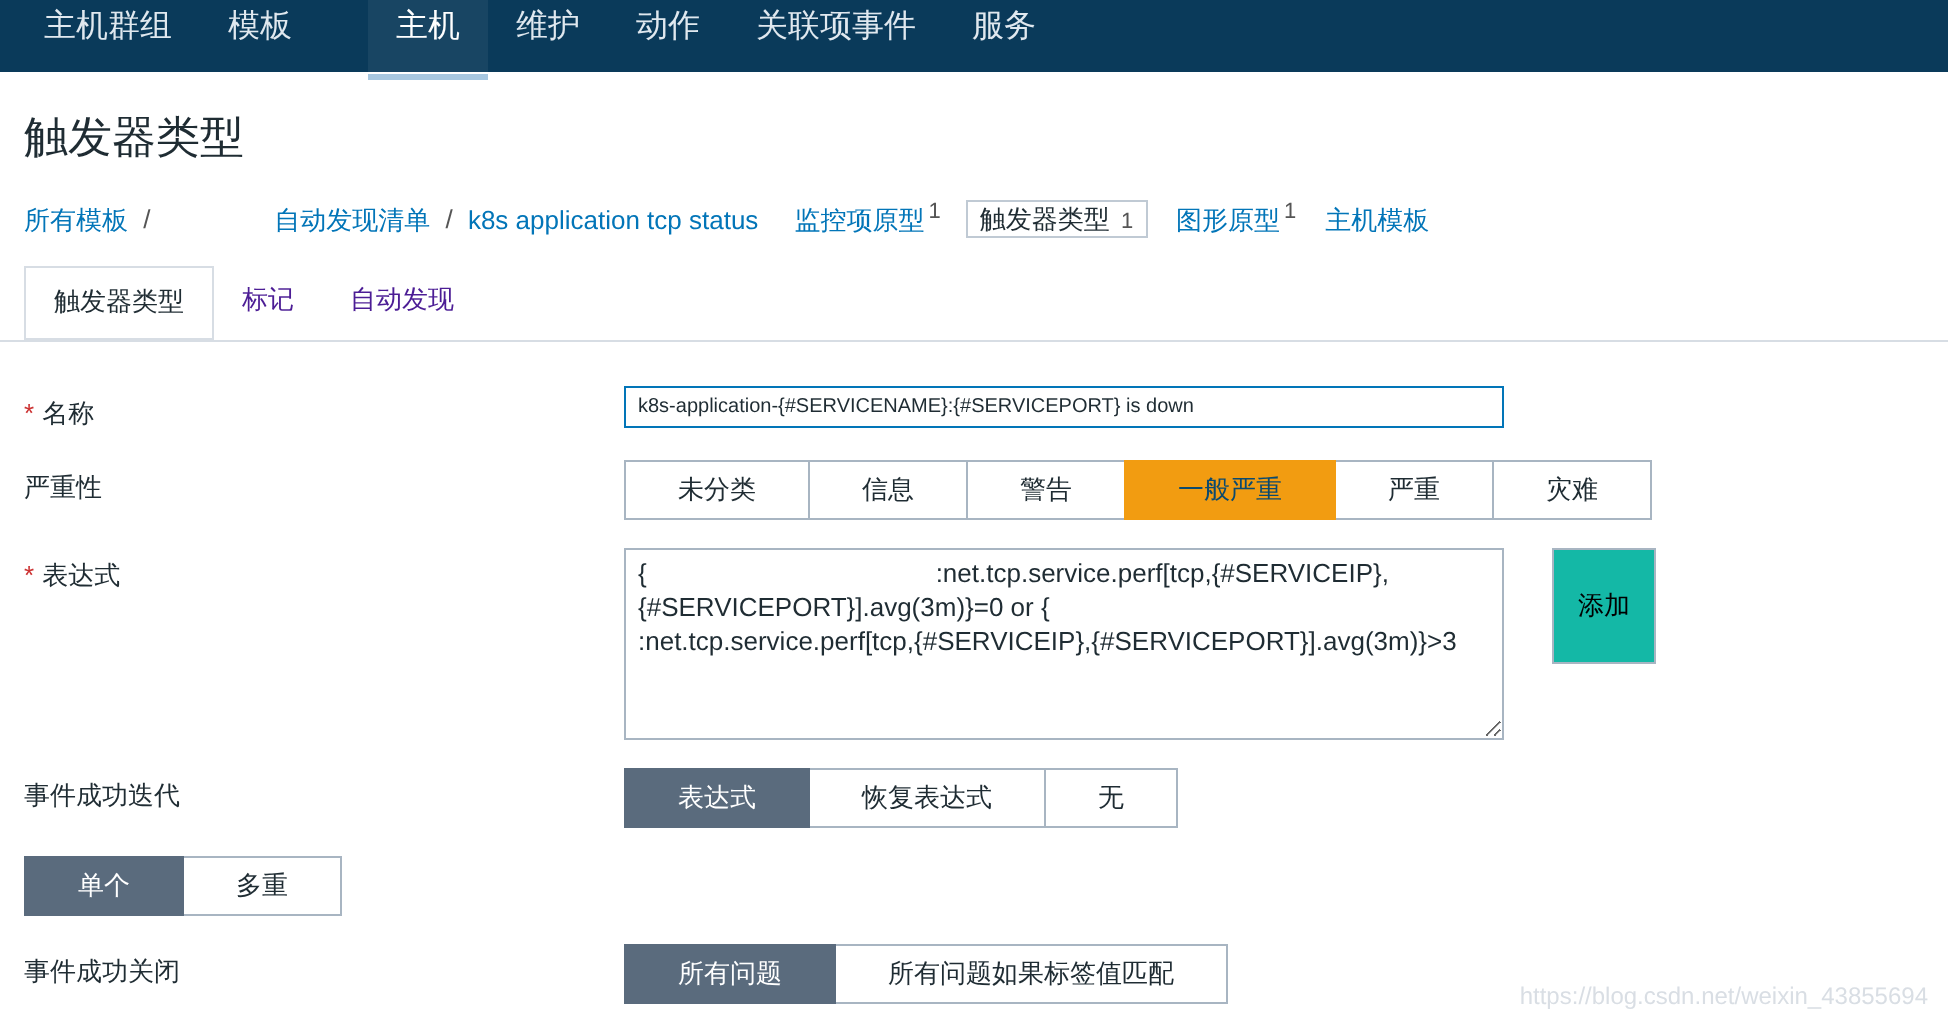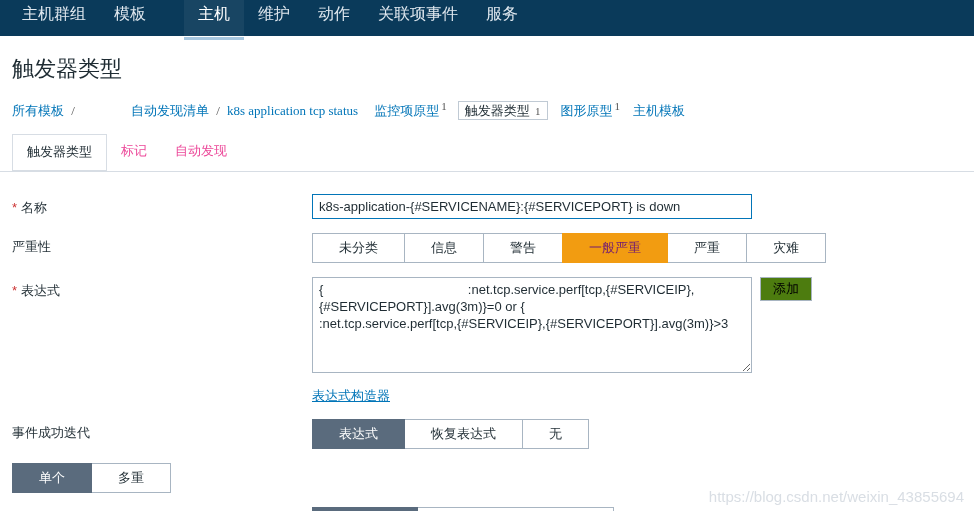--- a/index.html
+++ b/index.html
@@ -1,44 +1,44 @@
 <!DOCTYPE html>
 <html><head>
 <meta charset="utf-8">
 <style>
 * { box-sizing: border-box; margin: 0; padding: 0; }
 body { font-family: Arial, "Microsoft YaHei", sans-serif; font-size: 13px; color: #1f2c33; background: #fff; width: 974px; }
 .topnav { background: #0a3a5a; height: 36px; display: flex; align-items: center; padding: 0 8px; }
 .topnav .tab { color: #e0e8ef; padding: 0 14px; height: 44px; line-height: 36px; cursor: pointer; font-size: 16px; }
 .topnav .tab.active { color: #fff; border-bottom: 3px solid #a7c7e0; background: rgba(255,255,255,0.06); margin-left: 24px; }
 .page-title { font-size: 22px; font-weight: 400; margin: 18px 0 16px 12px; color: #1f2c33; }
-.breadcrumb { padding: 0 12px 14px 12px; font-size: 13px; color: #0275b8; font-family: Liberation Serif, serif; }
+.breadcrumb { padding: 0 12px 14px 12px; font-size: 13px; color: #0275b8; }
 .breadcrumb .sep { color: #555; padding: 0 4px; }
 .breadcrumb .link { color: #0275b8; cursor: pointer; }
 .breadcrumb .link.blur { color: #b8c3cf; filter: blur(1px); }
 .breadcrumb .outlined { border: 1px solid #c0cad4; padding: 1px 6px; color: #1f2c33; margin-left: -2px; }
 .breadcrumb .count { color: #555; font-size: 11px; vertical-align: super; margin-left: 2px; }
 .subtabs { border-bottom: 1px solid #d7dde4; padding: 0 12px; display: flex; }
-.subtabs .st { padding: 8px 14px 9px 14px; cursor: pointer; color: #ec4899; font-size: 13px; border-bottom: 2px solid transparent; }
+.subtabs .st { padding: 8px 14px 9px 14px; cursor: pointer; color: #4c1d95; font-size: 13px; border-bottom: 2px solid transparent; }
 .subtabs .st.active { color: #1f2c33; border-bottom: 2px solid #d7dde4; border-left:1px solid #d7dde4; border-right:1px solid #d7dde4; border-top:1px solid #d7dde4; margin-bottom:-1px; background:#fff; }
 .form { padding: 22px 12px 12px 12px; }
 .row { display: flex; align-items: flex-start; margin-bottom: 14px; }
 .label { width: 300px; padding-right: 10px; padding-top: 5px; color: #1f2c33; font-size: 13px; }
 .label .req { color: #cc3333; margin-right: 4px; }
 .control { flex: 1; display: flex; align-items: flex-start; }
-input[type=text] { border: 1px solid #a8b5c2; padding: 4px 6px; font-size: 13px; width: 440px; color: #1f2c33; }
+input[type=text] { border: 1px solid #a8b5c2; padding: 4px 6px; font-size: 10px; width: 440px; color: #1f2c33; }
 .btngrp { display: inline-flex; }
 .btngrp .seg { border: 1px solid #a8b5c2; padding: 5px 26px; font-size: 13px; background: #fff; cursor: pointer; color: #1f2c33; margin-left: -1px; }
 .btngrp .seg:first-child { margin-left: 0; }
 .btngrp .seg.sel { background: #5a6b7d; color: #fff; border-color: #5a6b7d; z-index:1; position:relative; }
-.btngrp .seg.orange { background: #f29c11; color: #701a75; border-color: #f29c11; z-index:1; position:relative;}
+.btngrp .seg.orange { background: #f29c11; color: #0c4a6e; border-color: #f29c11; z-index:1; position:relative;}
 textarea { border: 1px solid #a8b5c2; padding: 4px 6px; font-size: 13px; width: 440px; height: 96px; resize: vertical; color: #1f2c33; font-family: Arial, sans-serif; line-height: 1.3; }
-.addbtn { border: 1px solid #a8b5c2; background: #4d7c0f; padding: 2px 12px; font-size: 13px; margin-left: 8px; cursor: pointer; }
+.addbtn { border: 1px solid #a8b5c2; background: #14b8a6; padding: 19px 12px; font-size: 13px; margin-left: 24px; cursor: pointer; }
 .linkbtn { color: #0275b8; cursor: pointer; text-decoration: underline; }
-.watermark { position: fixed; right: 10px; bottom: 6px; color: #d9dee4; font-size: 15px; pointer-events: none; }
+.watermark { position: fixed; right: 10px; bottom: 6px; color: #d9dee4; font-size: 12px; pointer-events: none; }
 </style>
 </head>
 <body>
 
 <div class="topnav">
   <div class="tab">主机群组</div>
   <div class="tab">模板</div>
   <div class="tab active">主机</div>
   <div class="tab">维护</div>
   <div class="tab">动作</div>
@@ -96,26 +96,20 @@
   </div>
 
   <div class="row">
     <div class="label"><span class="req">*</span><span>表达式</span></div>
     <div class="control">
       <textarea style="">{                                        :net.tcp.service.perf[tcp,{#SERVICEIP},{#SERVICEPORT}].avg(3m)}=0 or {                              :net.tcp.service.perf[tcp,{#SERVICEIP},{#SERVICEPORT}].avg(3m)}&gt;3</textarea>
       <button class="addbtn">添加</button>
     </div>
   </div>
 
-  <div class="row">
-    <div class="label"></div>
-    <div class="control">
-        <span class="linkbtn">表达式构造器</span>
-      </div>
-  </div>
 
   <div class="row">
     <div class="label">事件成功迭代</div>
     <div class="control">
       <div class="btngrp">
         <div class="seg sel">表达式</div>
         <div class="seg">恢复表达式</div>
         <div class="seg">无</div>
       </div>
     </div>

